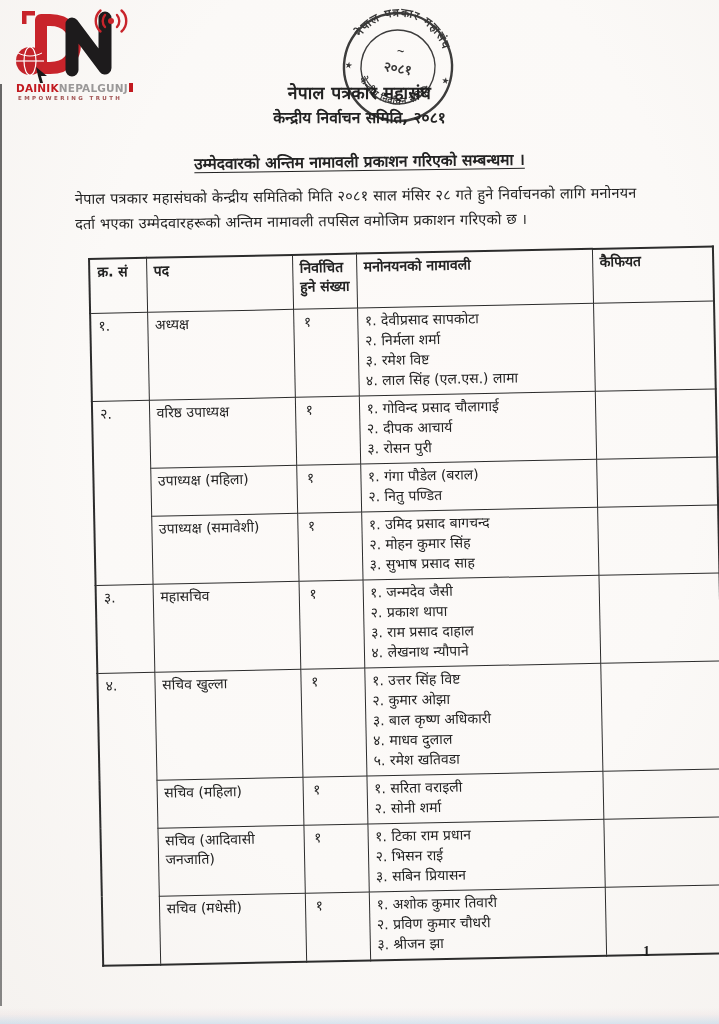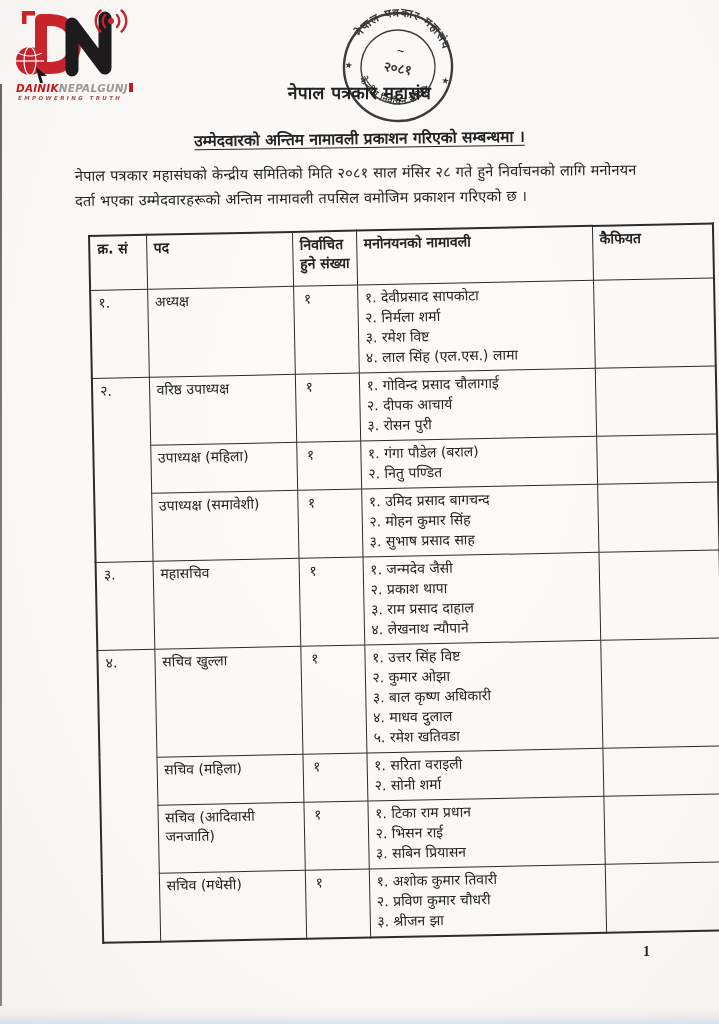--- a/index.html
+++ b/index.html
@@ -18,21 +18,21 @@
   .scan-edge-left{
     position:absolute; left:0; top:84px; width:2px; height:922px;
     background:linear-gradient(to bottom,#2f2f2f 0%,#4a4a4a 40%,#5a5a5a 100%);
     opacity:.72;
   }
   .bottom-tint{
     position:absolute; left:0; bottom:0; width:100%; height:16px;
     background:linear-gradient(to top, rgba(140,185,225,.30), rgba(200,160,180,.08) 60%, transparent);
   }
   
-  .logo{ position:absolute; left:10px; top:6px; width:122px;font-style:italic; }
+  .logo{ position:absolute; left:10px; top:6px; width:122px; }
   .logo svg{ display:block; }
   .wordmark{
     margin-top:-4px; text-align:left; padding-left:6px;
     font-size:10.5px; font-weight:bold; letter-spacing:.2px; white-space:nowrap;
   }
   .wordmark .wm-red{ color:#c2191f; }
   .wordmark .wm-gray{ color:#9a9898; font-weight:bold; }
   .wordmark .wm-dot{
     display:inline-block; width:4px; height:9px; background:#c2191f; margin-left:1px;
   }
@@ -140,20 +140,21 @@
       </text>
       <text x="71" y="58" font-size="10" text-anchor="middle">~</text>
       <text x="71" y="77" font-size="13.5" text-anchor="middle">२०८१</text>
       <text x="22" y="80" font-size="9" text-anchor="middle">★</text>
       <text x="120" y="80" font-size="9" text-anchor="middle">★</text>
     </svg>
   </div>
 
   <div class="head-center">
     <div class="org">नेपाल पत्रकार महासंघ</div>
+    <div class="committee">केन्द्रीय निर्वाचन समिति, २०८१</div>
   </div>
 
   <div class="subject">उम्मेदवारको अन्तिम नामावली प्रकाशन गरिएको सम्बन्धमा ।</div>
 
   <p class="para">नेपाल पत्रकार महासंघको केन्द्रीय समितिको मिति २०८१ साल मंसिर २८ गते हुने निर्वाचनको लागि मनोनयन दर्ता भएका उम्मेदवारहरूको अन्तिम नामावली तपसिल वमोजिम प्रकाशन गरिएको छ ।</p>
 
   <div class="table-wrap">
     <table class="ctable">
       <colgroup>
         <col class="col-sn">

